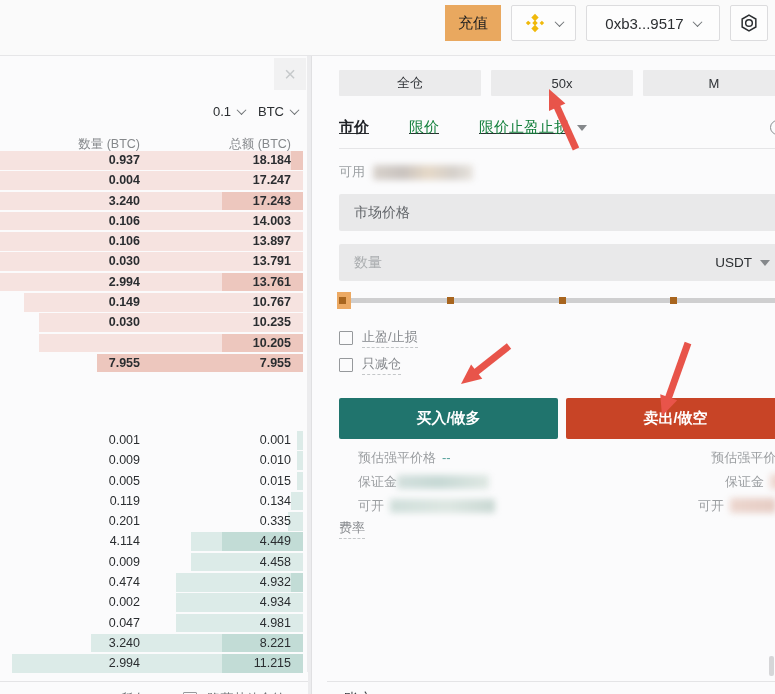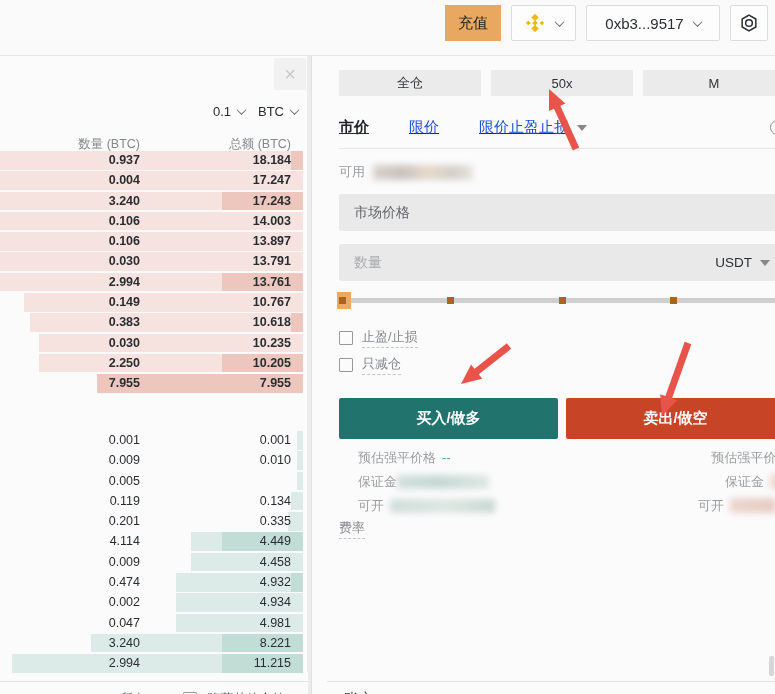--- a/index.html
+++ b/index.html
@@ -46,21 +46,21 @@
   .vsep { color:#d4d4d6; }
   .mini-check { width:14px; height:14px; border:1.5px solid #96999c; border-radius:1px; background:transparent; }
 
   .panel-divider { position:absolute; left:308px; top:56px; width:4px; height:638px; background:#ececee; border-right:1px solid #e0e0e2; }
 
   
   .rightpanel { position:absolute; left:327px; top:56px; width:462px; height:638px; background:#fbfbfc; }
   .margin-row { position:absolute; left:12px; top:14px; width:446px; display:flex; gap:10px; }
   .margin-btn { flex:1; height:26px; background:#ebebec; border:none; font-size:13px; color:#2f3236; display:flex; align-items:center; justify-content:center; cursor:pointer; font-family:inherit; border-radius:1px; }
   .tabs-row { position:absolute; left:12px; top:62px; width:446px; display:flex; align-items:center; gap:40px;text-decoration:underline; }
-  .tab { font-size:15px; color:#1d4ed8; cursor:pointer; display:flex; align-items:center; gap:8px; }
+  .tab { font-size:15px; color:#15803d; cursor:pointer; display:flex; align-items:center; gap:8px; }
   .tab.active { color:#1f2226; font-weight:bold; }
   .caret-down { width:0; height:0; border-left:5px solid transparent; border-right:5px solid transparent; border-top:6px solid #85888b; }
   .info-circle { margin-left:auto; width:15px; height:15px; border:1px solid #8a8d90; border-radius:50%; color:#8a8d90; font-size:10px; display:flex; align-items:center; justify-content:center; font-style:italic; font-family:"Liberation Serif",serif; cursor:pointer; }
   .tabs-divider { position:absolute; left:12px; top:92px; width:446px; border-top:1px solid #e5e5e7; }
   .avail-row { position:absolute; left:12px; top:107px; display:flex; align-items:center; gap:8px; font-size:13px; color:#9ca0a3; }
   .blur-blob { filter:blur(3px); border-radius:2px; }
   .blob-avail { width:100px; height:15px; background:linear-gradient(90deg,#d8d2cc,#c9c3bf 30%,#e6d9c8 55%,#d4cfca 80%,#e8e4de); }
   .input-box { position:absolute; left:12px; width:446px; height:37px; background:#e9e9ea; border-radius:2px; display:flex; align-items:center; padding:0 15px; cursor:text; }
   .input-price { top:138px; font-size:14px; color:#63666a; }
   .input-qty { top:188px; font-size:14px; color:#aaadaf; }
@@ -210,40 +210,31 @@
   </div>
         <div class="ob-row ask">
     <div class="ob-bar" style="width: 92%;"></div>
 
     <div class="ob-txt">
       <span class="c1">0.149</span>
       <span class="c2">10.767</span>
     </div>
   </div>
         <div class="ob-row ask">
-    <div class="ob-bar" style="width: 90%;"></div>
-    <div class="ob-hl sliver"></div>
-    <div class="ob-txt">
-      <span class="c1">0.383</span>
-      <span class="c2">10.618</span>
-    </div>
-  </div>
-        <div class="ob-row ask">
     <div class="ob-bar" style="width: 87%;"></div>
 
     <div class="ob-txt">
       <span class="c1">0.030</span>
       <span class="c2">10.235</span>
     </div>
   </div>
         <div class="ob-row ask">
     <div class="ob-bar" style="width: 87%;"></div>
     <div class="ob-hl cell"></div>
     <div class="ob-txt">
-      <span class="c1">2.250</span>
       <span class="c2">10.205</span>
     </div>
   </div>
         <div class="ob-row ask">
     <div class="ob-bar dark" style="width: 68%;"></div>
 
     <div class="ob-txt">
       <span class="c1">7.955</span>
       <span class="c2">7.955</span>
     </div>
@@ -264,20 +255,21 @@
     <div class="ob-txt">
       <span class="c1">0.009</span>
       <span class="c2">0.010</span>
     </div>
   </div>
         <div class="ob-row bid">
     <div class="ob-bar" style="width: 2%;"></div>
 
     <div class="ob-txt">
       <span class="c1">0.005</span>
+      <span class="c2">0.015</span>
     </div>
   </div>
         <div class="ob-row bid">
     <div class="ob-bar" style="width: 4%;"></div>
 
     <div class="ob-txt">
       <span class="c1">0.119</span>
       <span class="c2">0.134</span>
     </div>
   </div>

